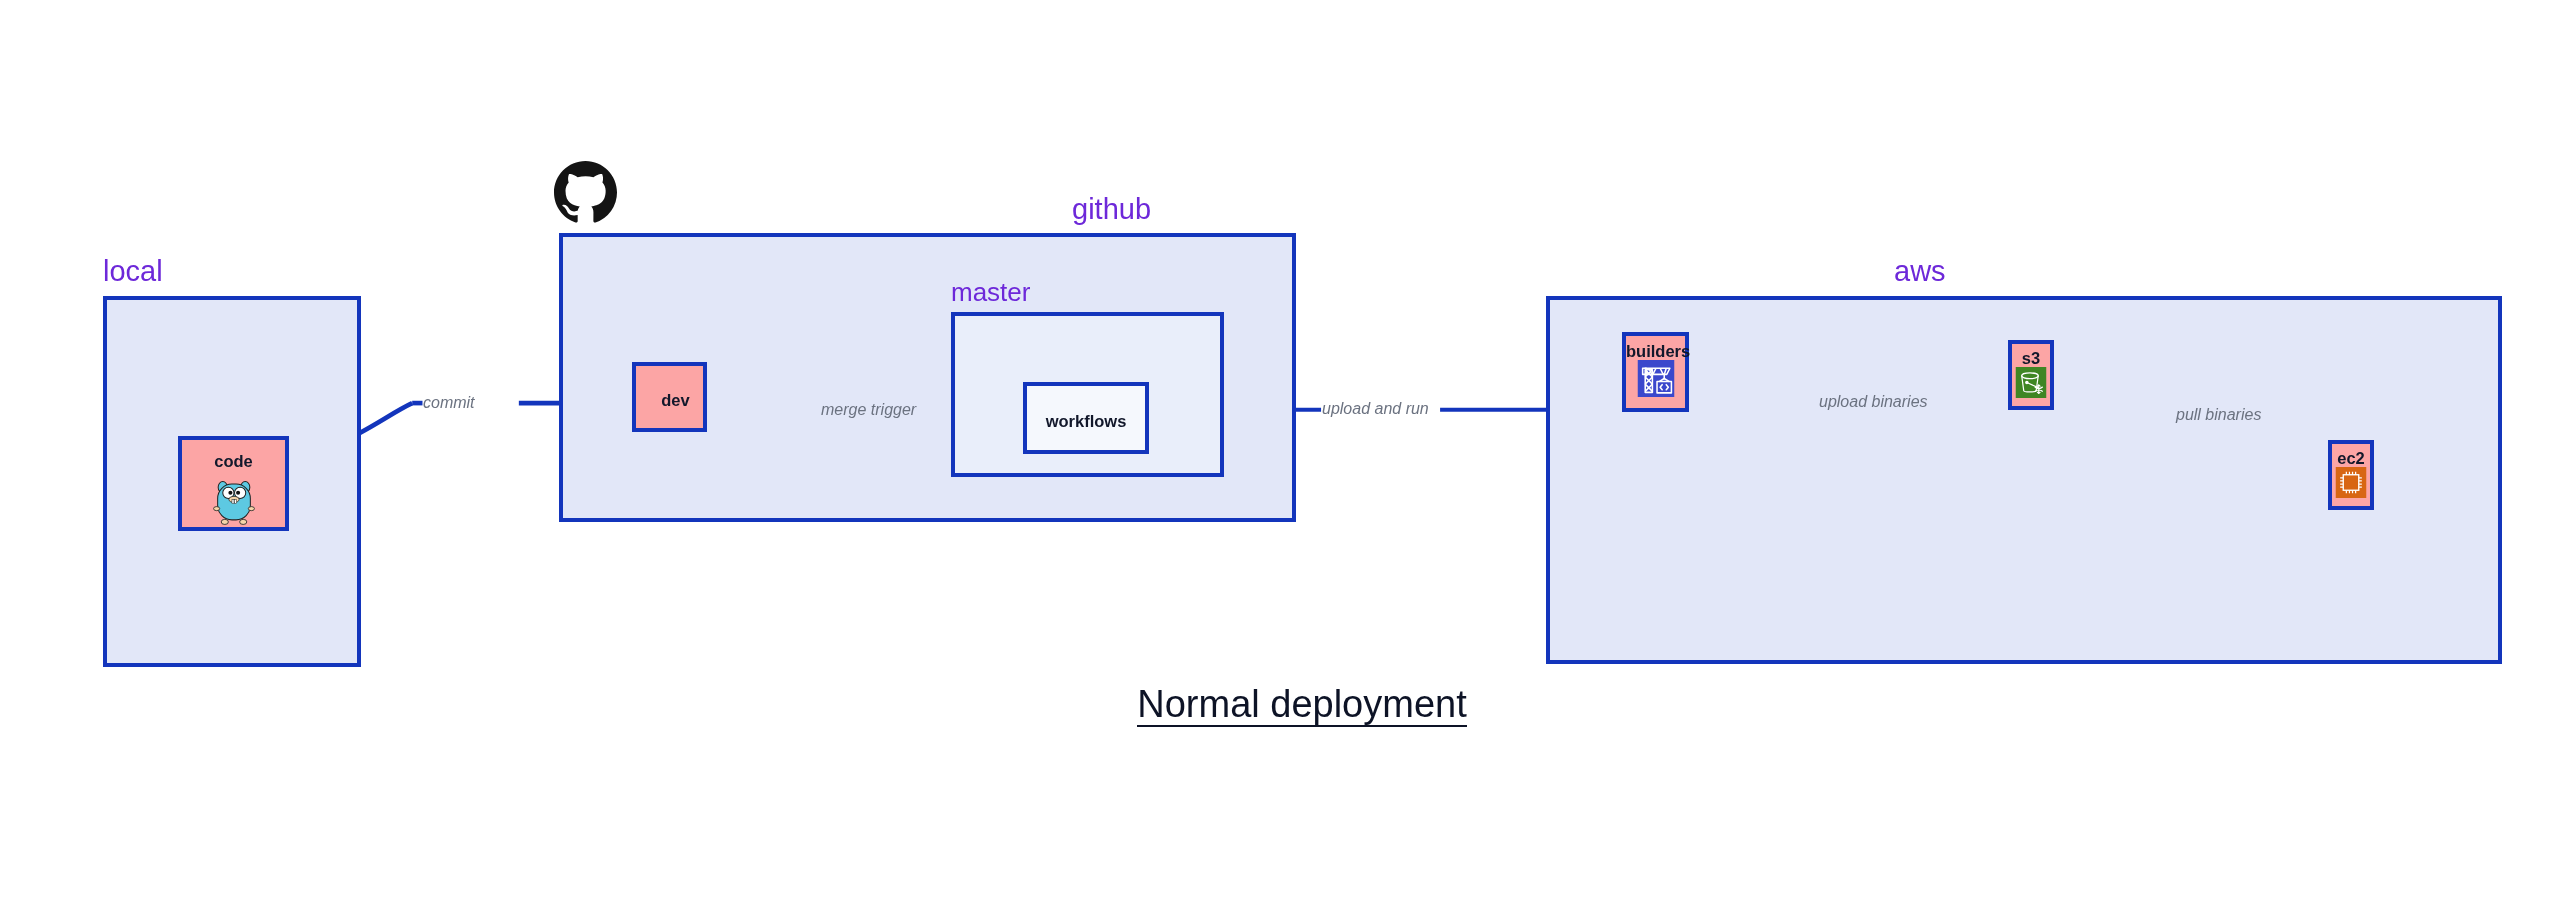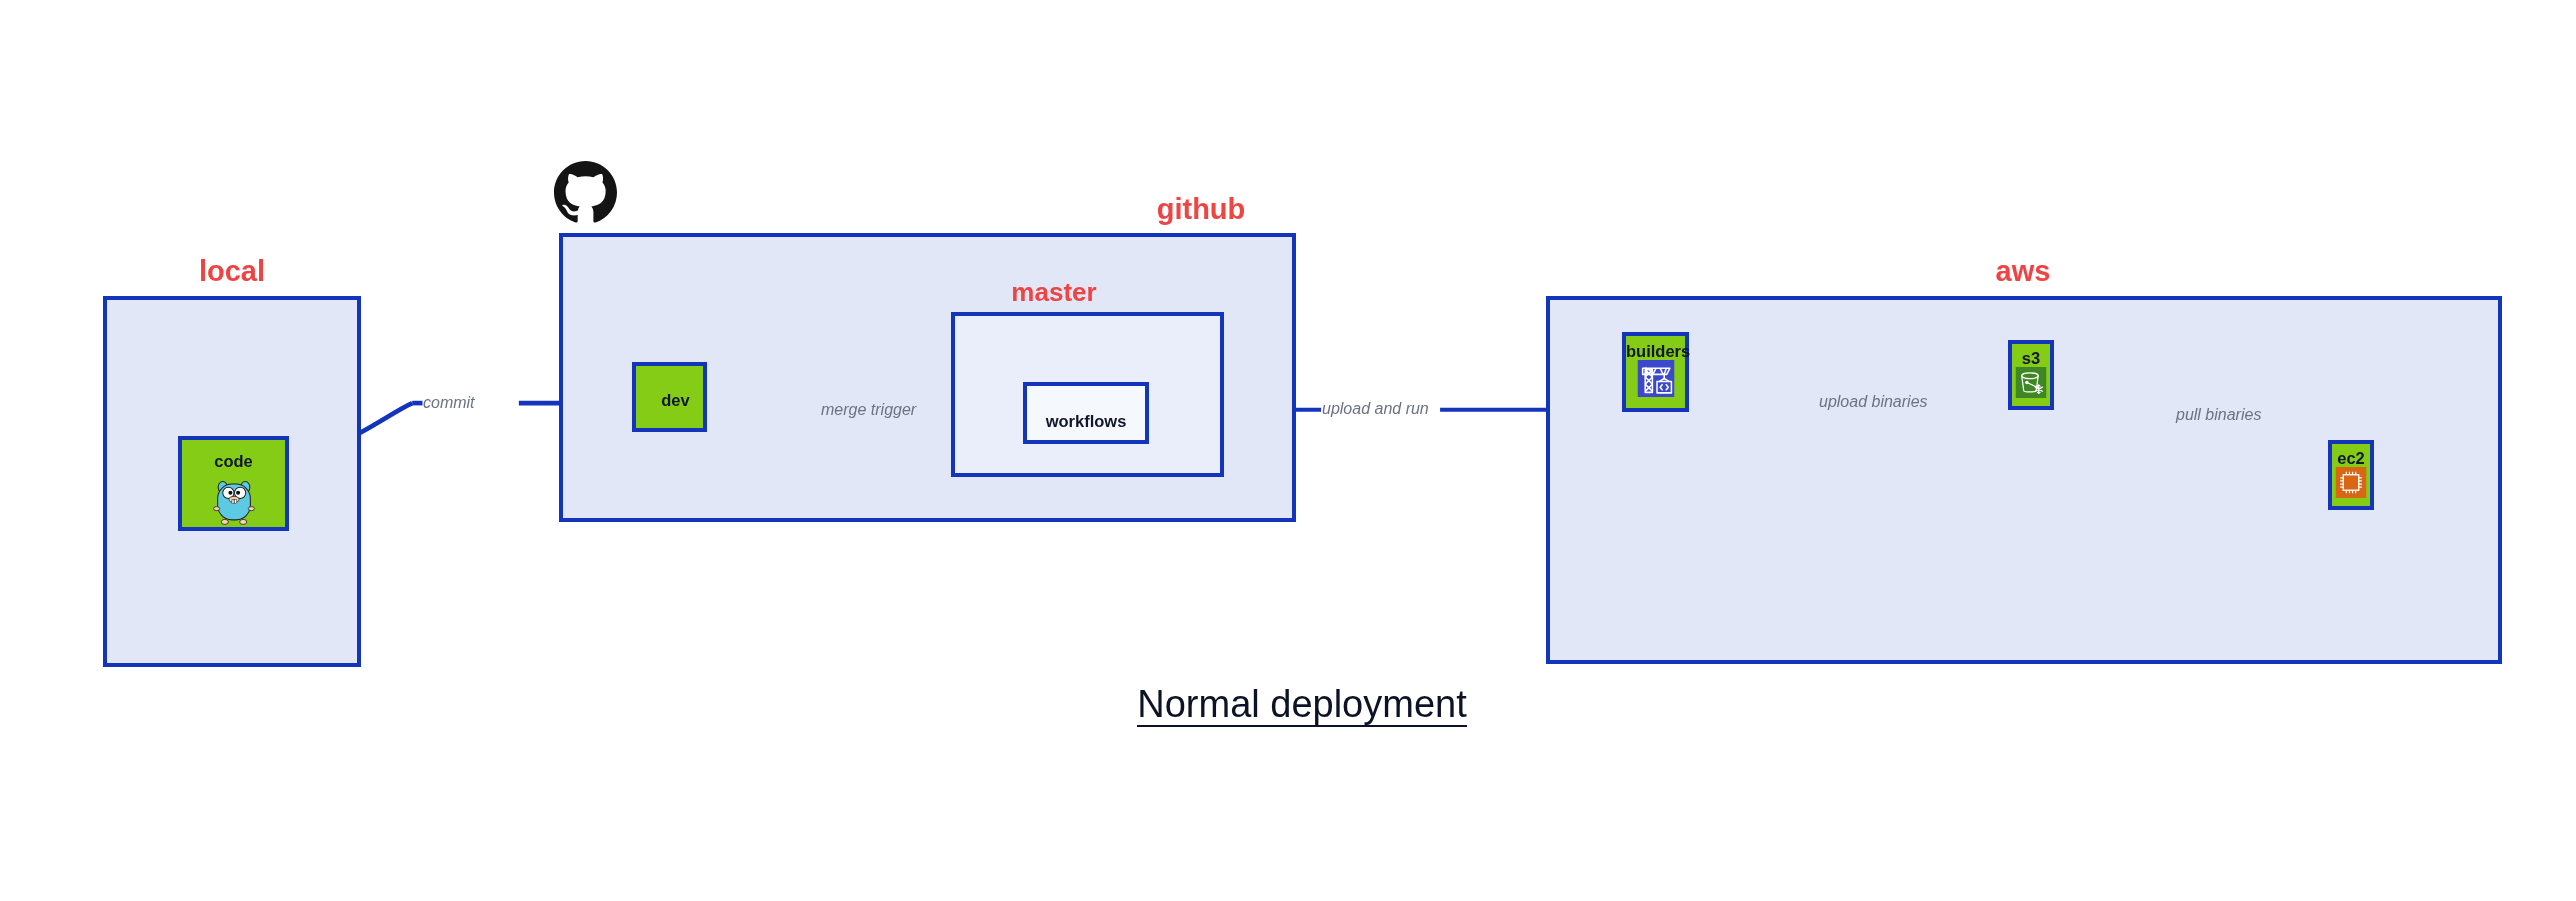--- a/index.html
+++ b/index.html
@@ -30,36 +30,35 @@
     border: 4.6px solid #1335bc;
     box-sizing: border-box;
   }
   .group.inner-group {
     background: #e9eefa;
     border-width: 4.1px;
   }
 
   .group-label {
     position: absolute;
-    color: #ef4444;
+    color: #6d28d9;
     font-size: 29px;
-    font-weight: 700;
+    font-weight: 400;
     line-height: 1;
     white-space: nowrap;
-    text-align: center;
     font-family: "Liberation Sans", sans-serif;
   }
   .group-label.small {
     font-size: 26px;
   }
 
   
   .node {
     position: absolute;
-    background: #84cc16;
+    background: #fca5a5;
     border: 4.1px solid #1335bc;
     box-sizing: border-box;
   }
   .node.white {
     background: #f5f8fd;
   }
   .node-label {
     position: absolute;
     left: 0;
     right: 0;
@@ -196,21 +195,21 @@
   <div class="group-label" style="left:1072px; top:195px; width:258px;">github</div>
   <div class="group" style="left:559px; top:233px; width:737px; height:289px;"></div>
 
   <div class="node" style="left:632px; top:362px; width:75px; height:70px;">
     <div class="node-label" style="top:26px;padding-left:12px;">dev</div>
   </div>
 
   <div class="group-label small" style="left:951px; top:279px; width:206px;">master</div>
   <div class="group inner-group" style="left:951px; top:312px; width:273px; height:165px;"></div>
 
-  <div class="node white" style="left:1023px; top:382px; width:126px; height:62px;padding-left:42px;">
+  <div class="node white" style="left:1023px; top:382px; width:126px; height:72px;padding-left:42px;">
     <div class="node-label" style="top:27px;">workflows</div>
   </div>
 
   <div class="group-label" style="left:1894px; top:257px; width:258px;">aws</div>
   <div class="group" style="left:1546px; top:296px; width:956px; height:368px;"></div>
 
   <div class="node" style="left:1622px; top:332px; width:67px; height:80px;">
     <div class="node-label" style="top:7.2px;">builders</div>
     <div class="node-icon" style="top:24px;">
       <svg class="icon-svg" width="37" height="37" viewBox="0 0 72 72" xmlns="http://www.w3.org/2000/svg">

